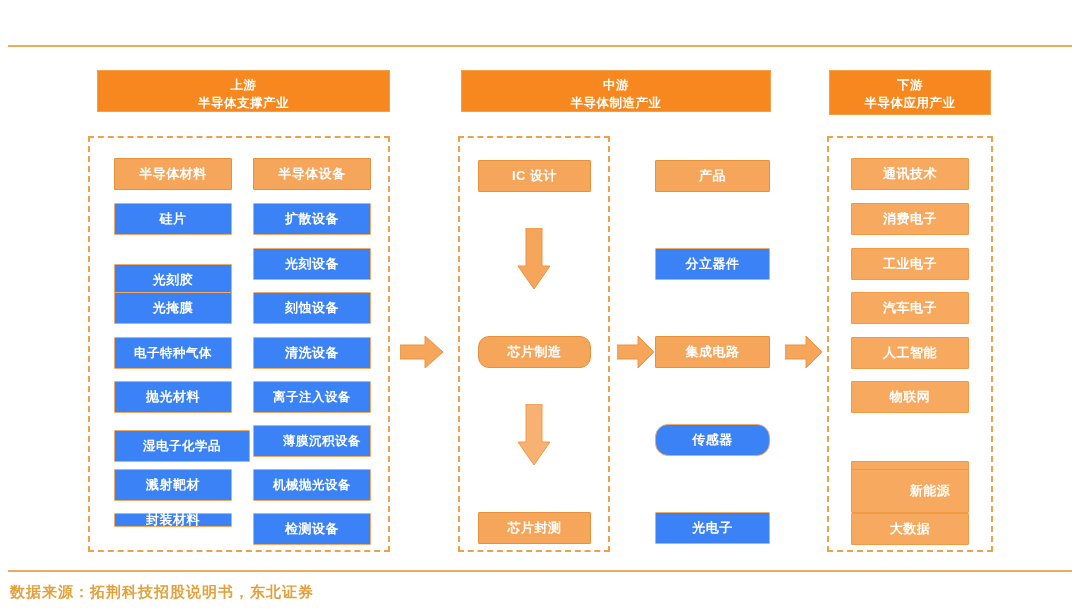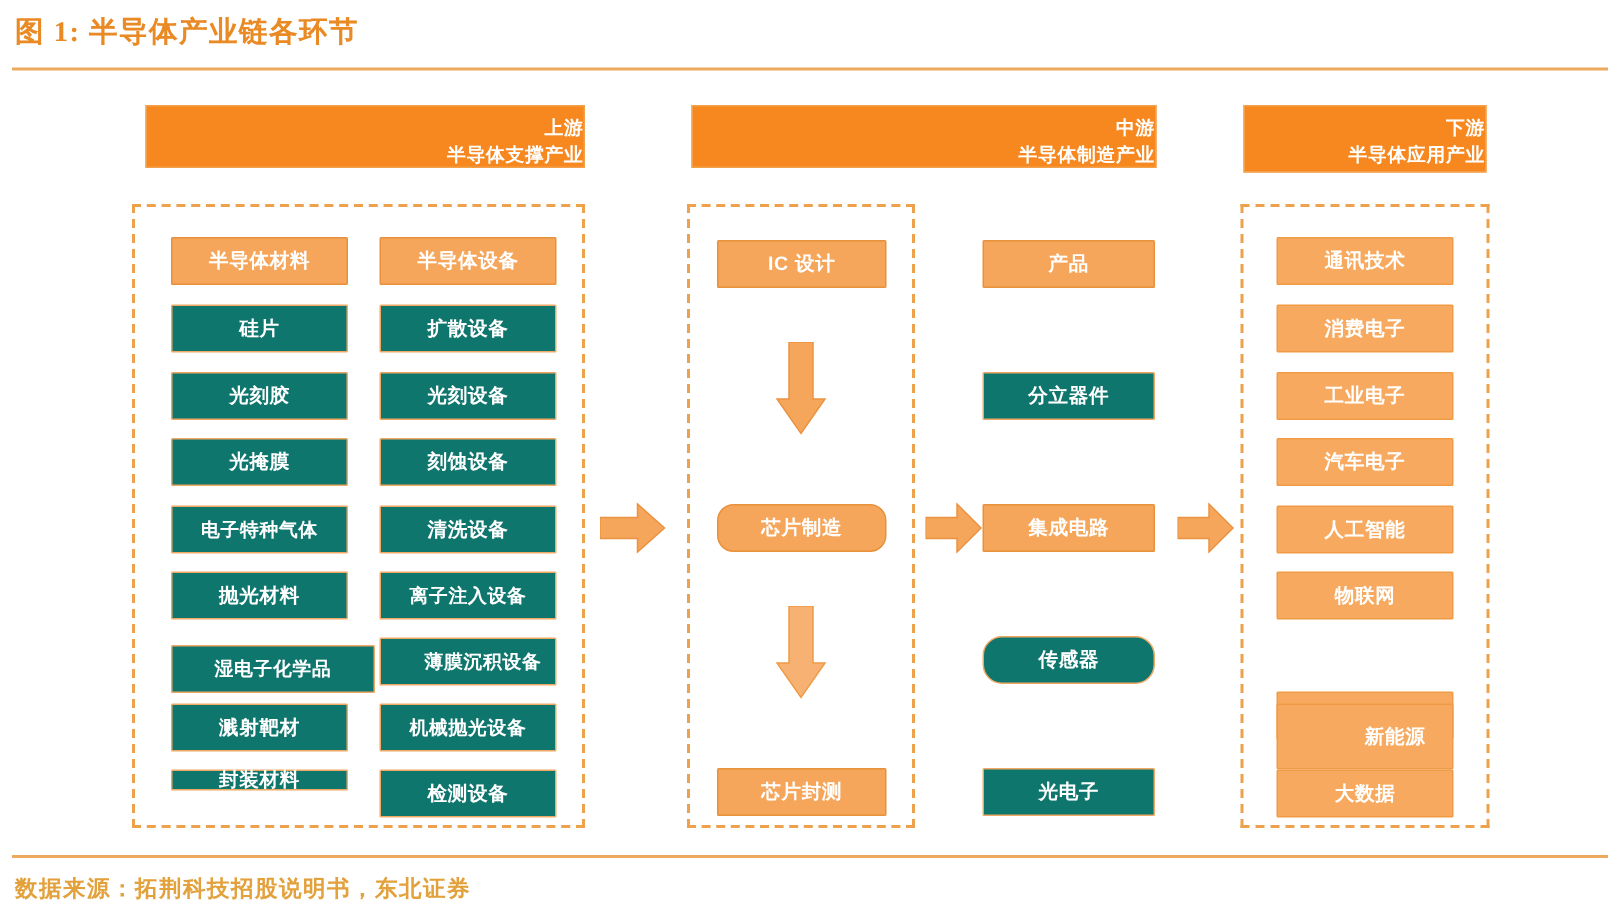--- a/index.html
+++ b/index.html
@@ -47,21 +47,21 @@
 
   
   .banner {
     position: absolute;
     background: #f7881f;
     border: 1px solid #f2a14a;
     color: #ffffff;
     font-size: 12.5px;
     font-weight: bold;
     line-height: 1.45;
-    text-align: right;
+    text-align: center;
     padding-top: 5px;
     letter-spacing: 0.5px;
   }
   .banner .l1 { display: block; }
   .banner .l2 { display: block; }
 
   
   .dashgroup {
     position: absolute;
     border: 2px dashed #eda14d;
@@ -75,41 +75,40 @@
     align-items: center;
     justify-content: center;
     color: #ffffff;
     font-size: 13px;
     font-weight: bold;
     letter-spacing: 0.5px;
     text-align: center;
     border-radius: 1px;
   }
   .node.dark  { background: #f5a65b; border: 1px solid #e8913c; }
-  .node.light { background: #0f766e; border: 1px solid #f0a964; }
+  .node.light { background: #3b82f6; border: 1px solid #f0a964; }
   .node.app   { background: #f7aa5f; border: 1px solid #ef9b45; }
   .node.small { font-size: 12.5px; }
 
   
   .arrow-right {
     position: absolute;
     width: 44px; height: 34px;
   }
   .arrow-down {
     position: absolute;
     width: 34px; height: 62px;
   }
   .arrow-right svg, .arrow-down svg { display: block; width: 100%; height: 100%; }
 </style>
 </head>
 <body>
 
 <div class="page">
 
-  <div class="title">图 1:  半导体产业链各环节</div>
   <div class="title-rule"></div>
 
   <div class="banner" style="left:97px; top:70px; width:293px; height:42px;">
     <span class="l1">上游</span>
     <span class="l2">半导体支撑产业</span>
   </div>
 
   <div class="banner" style="left:461px; top:70px; width:310px; height:42px;">
     <span class="l1">中游</span>
     <span class="l2">半导体制造产业</span>
@@ -119,21 +118,21 @@
     <span class="l1">下游</span>
     <span class="l2">半导体应用产业</span>
   </div>
 
   <div class="dashgroup" style="left:88px; top:136px; width:302px; height:416px;"></div>
   <div class="dashgroup" style="left:458px; top:136px; width:152px; height:416px;"></div>
   <div class="dashgroup" style="left:827px; top:136px; width:166px; height:416px;"></div>
 
   <div class="node dark" style="left:114px; top:158px; width:118px; height:32px;">半导体材料</div>
   <div class="node light" style="left:114px; top:203px; width:118px; height:32px;">硅片</div>
-  <div class="node light" style="left:114px; top:248px; width:118px; height:32px;">光刻胶</div>
+  <div class="node light" style="left:114px; top:264px; width:118px; height:32px;">光刻胶</div>
   <div class="node light" style="left:114px; top:292px; width:118px; height:32px;">光掩膜</div>
   <div class="node light small" style="left:114px; top:337px; width:118px; height:32px;">电子特种气体</div>
   <div class="node light" style="left:114px; top:381px; width:118px; height:32px;">抛光材料</div>
   <div class="node light small" style="left:114px; top:430px; width:136px; height:32px;">湿电子化学品</div>
   <div class="node light" style="left:114px; top:469px; width:118px; height:32px;">溅射靶材</div>
   <div class="node light" style="left:114px; top:513px; width:118px; height:14px;">封装材料</div>
 
   <div class="node dark" style="left:253px; top:158px; width:118px; height:32px;">半导体设备</div>
   <div class="node light" style="left:253px; top:203px; width:118px; height:32px;">扩散设备</div>
   <div class="node light" style="left:253px; top:248px; width:118px; height:32px;">光刻设备</div>

